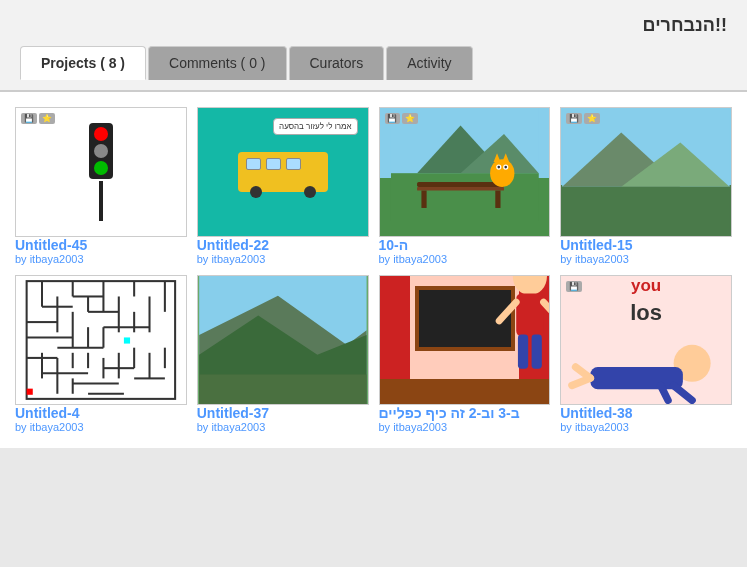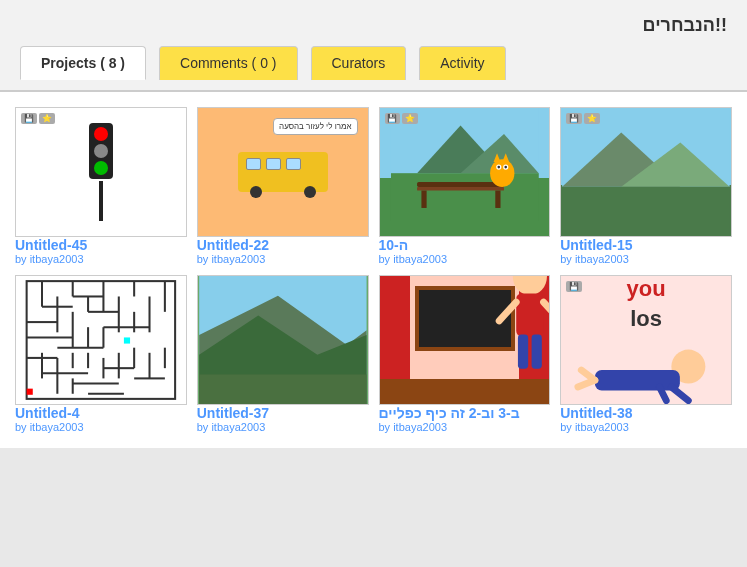--- a/index.html
+++ b/index.html
@@ -20,26 +20,26 @@
       font-weight: bold;
       color: #333;
       direction: rtl;
       text-align: right;
       margin-bottom: 10px;
     }
     .tabs {
       display: flex;
       flex-direction: row;
       border-bottom: none;
-      gap: 11px;
+      gap: 0;
     }
     .tab {
       padding: 8px 20px;
       border: 1px solid #ccc;
-      background: #fde047;
+      background: #a3a3a3;
       cursor: pointer;
       font-size: 14px;
       color: #333;
       border-bottom: none;
       margin-right: 2px;
       border-radius: 4px 4px 0 0;
     }
     .tab.active {
       background: #fff;
       border-bottom: 1px solid #fff;
@@ -125,21 +125,21 @@
       width: 14px;
       height: 14px;
       border-radius: 50%;
     }
     .light-red { background: red; }
     .light-yellow { background: #888; }
     .light-green { background: #0b0; }
 
     
     .bus-scene {
-      background: #fdba74;
+      background: #14b8a6;
       width: 100%;
       height: 100%;
       position: relative;
       display: flex;
       align-items: center;
       justify-content: center;
     }
     .speech-bubble {
       position: absolute;
       top: 10px;
@@ -480,21 +480,21 @@
         <div class="project-title">ב-3 וב-2 זה כיף כפליים</div>
         <div class="project-author">by itbaya2003</div>
       </div>
 
       <div class="project-card">
         <div class="project-thumb thumb-8">
           <div class="mini-badge">
             <span class="badge-btn badge-gray">💾</span>
           </div>
           <div class="gameover-scene">
-            <div style="font-size:22px;font-weight:bold;color:#cc2222;">you</div>
+            <div style="font-size:17px;font-weight:bold;color:#cc2222;">you</div>
             <div style="font-size:22px;font-weight:bold;color:#333;">los</div>
 
             <svg width="80" height="40" viewBox="0 0 80 40">
               <ellipse cx="65" cy="18" rx="10" ry="10" fill="#ffcc99"></ellipse>
               <rect x="10" y="20" width="50" height="12" rx="4" fill="#3344aa"></rect>
               <line x1="10" y1="26" x2="0" y2="30" stroke="#ffcc99" stroke-width="4" stroke-linecap="round"></line>
               <line x1="10" y1="26" x2="2" y2="20" stroke="#ffcc99" stroke-width="4" stroke-linecap="round"></line>
               <line x1="55" y1="30" x2="65" y2="38" stroke="#3344aa" stroke-width="4" stroke-linecap="round"></line>
               <line x1="48" y1="30" x2="52" y2="38" stroke="#3344aa" stroke-width="4" stroke-linecap="round"></line>
             </svg>

